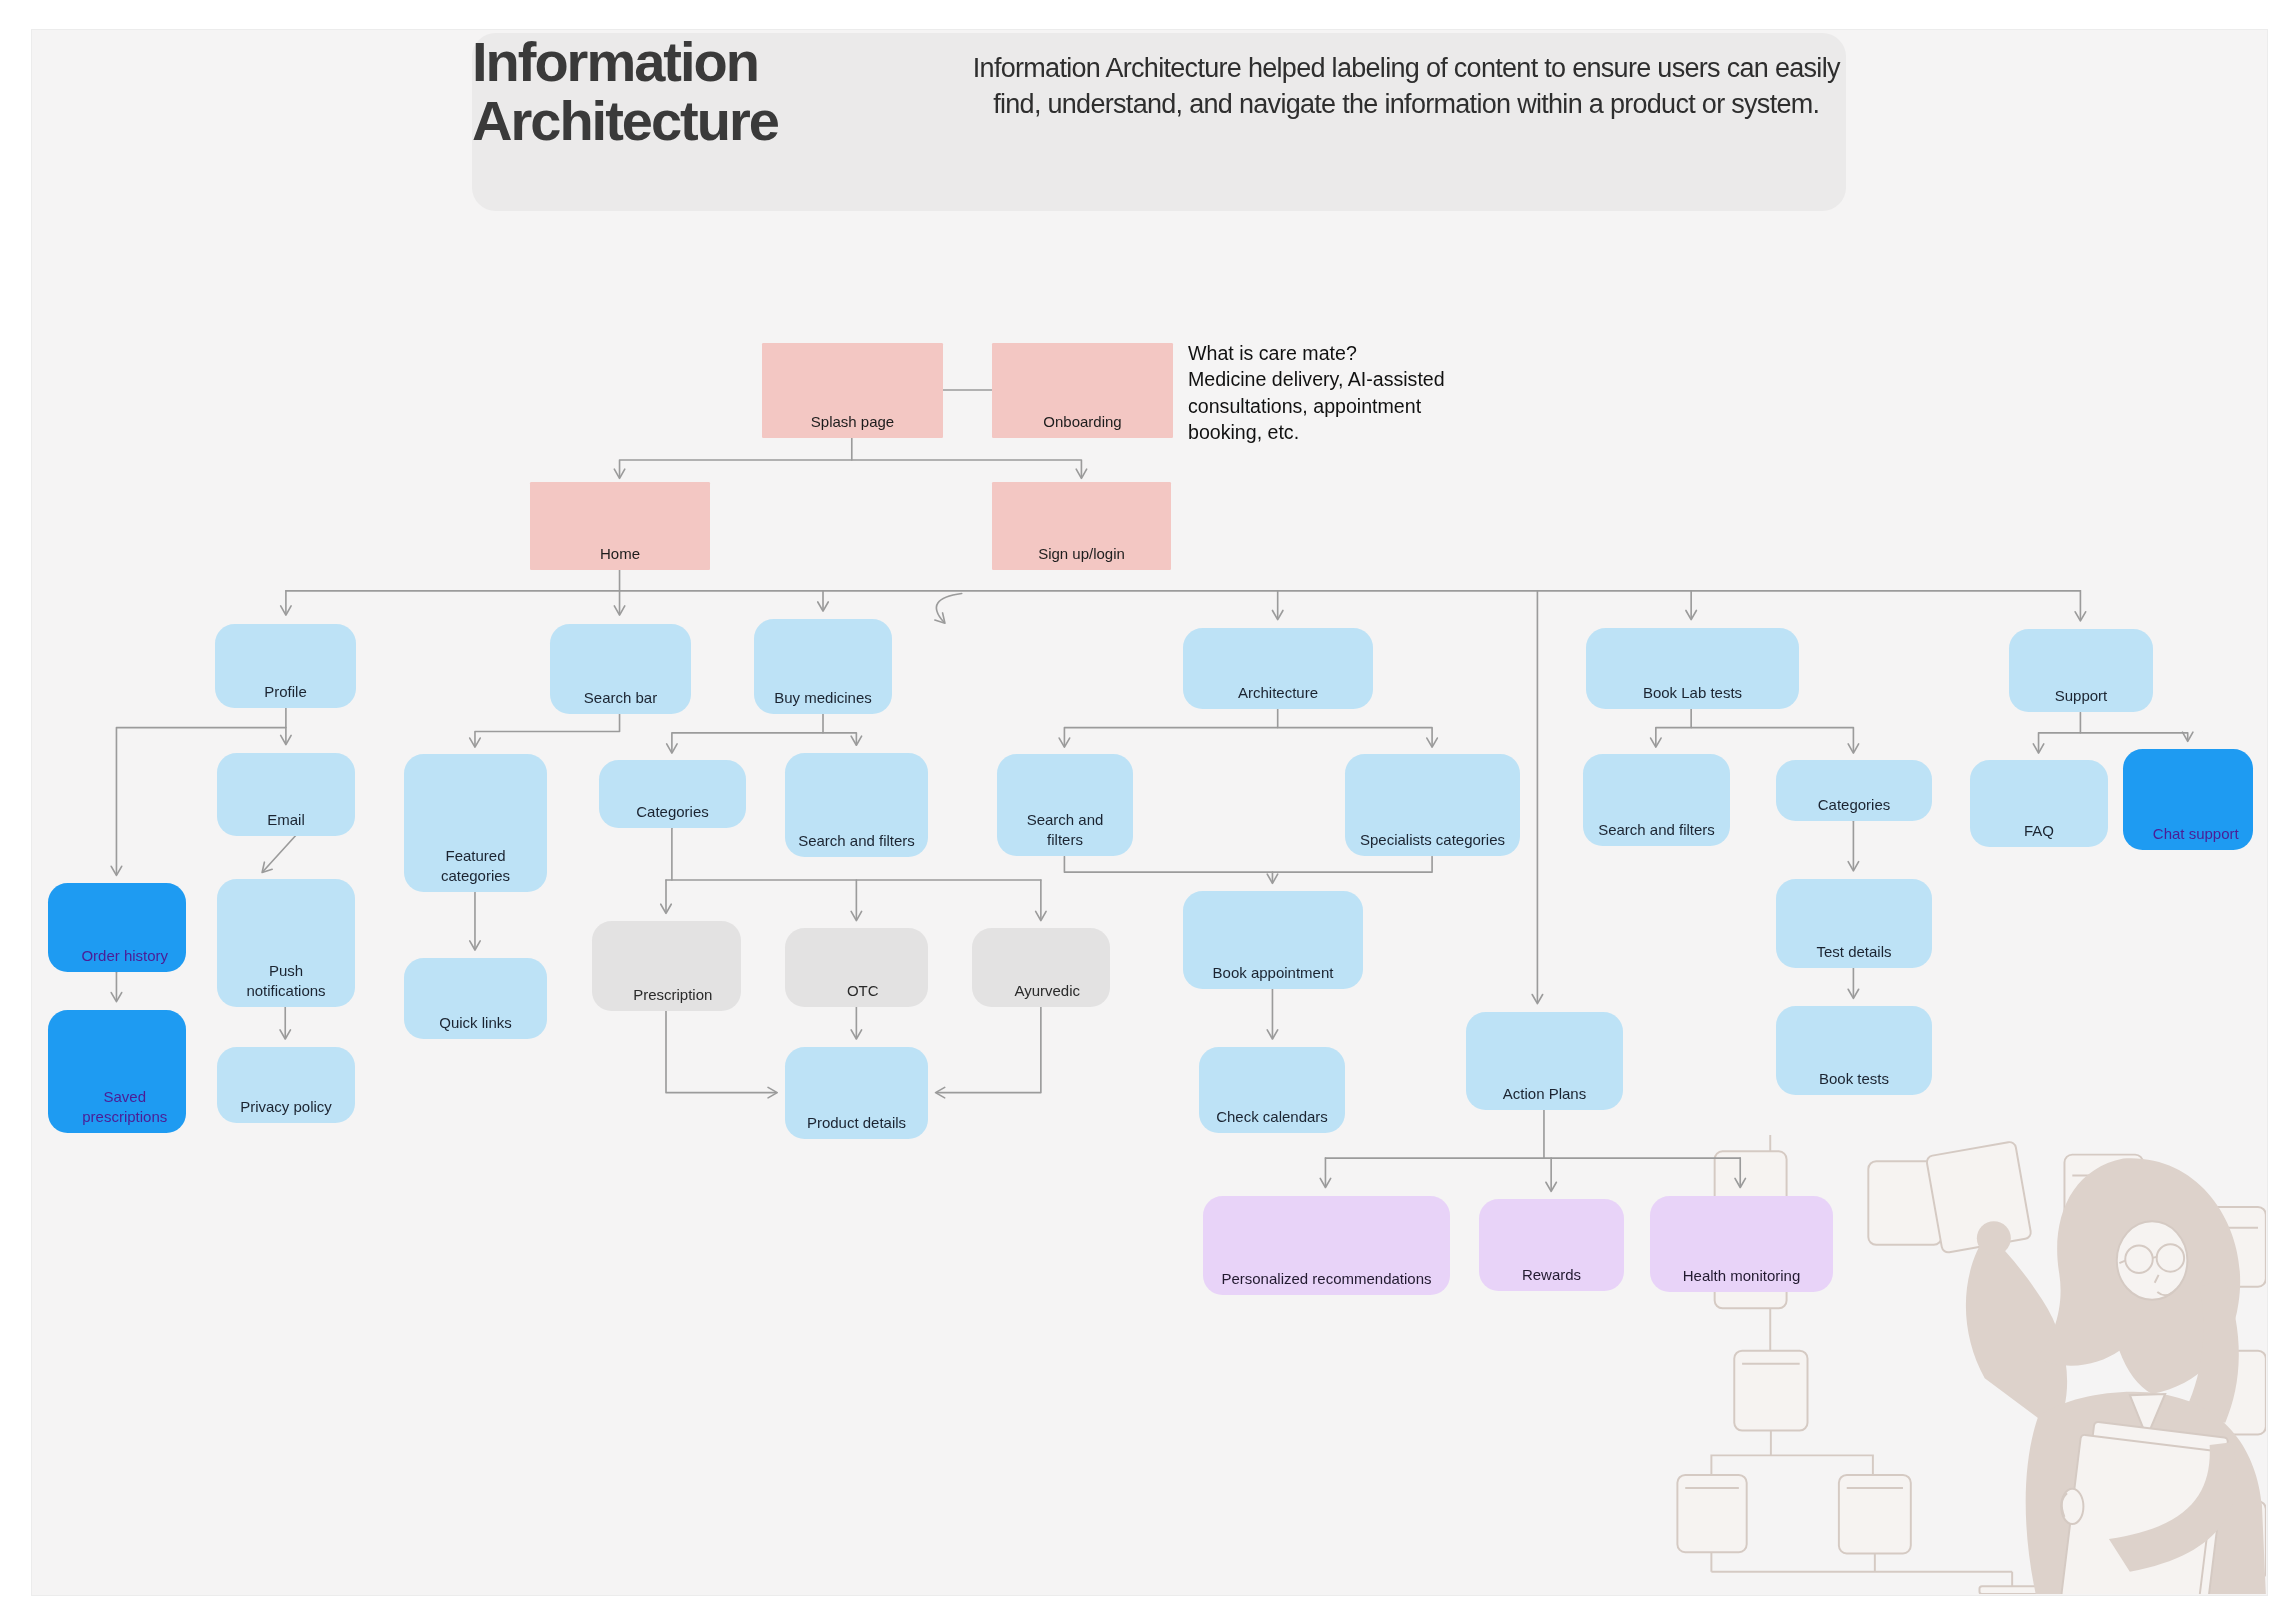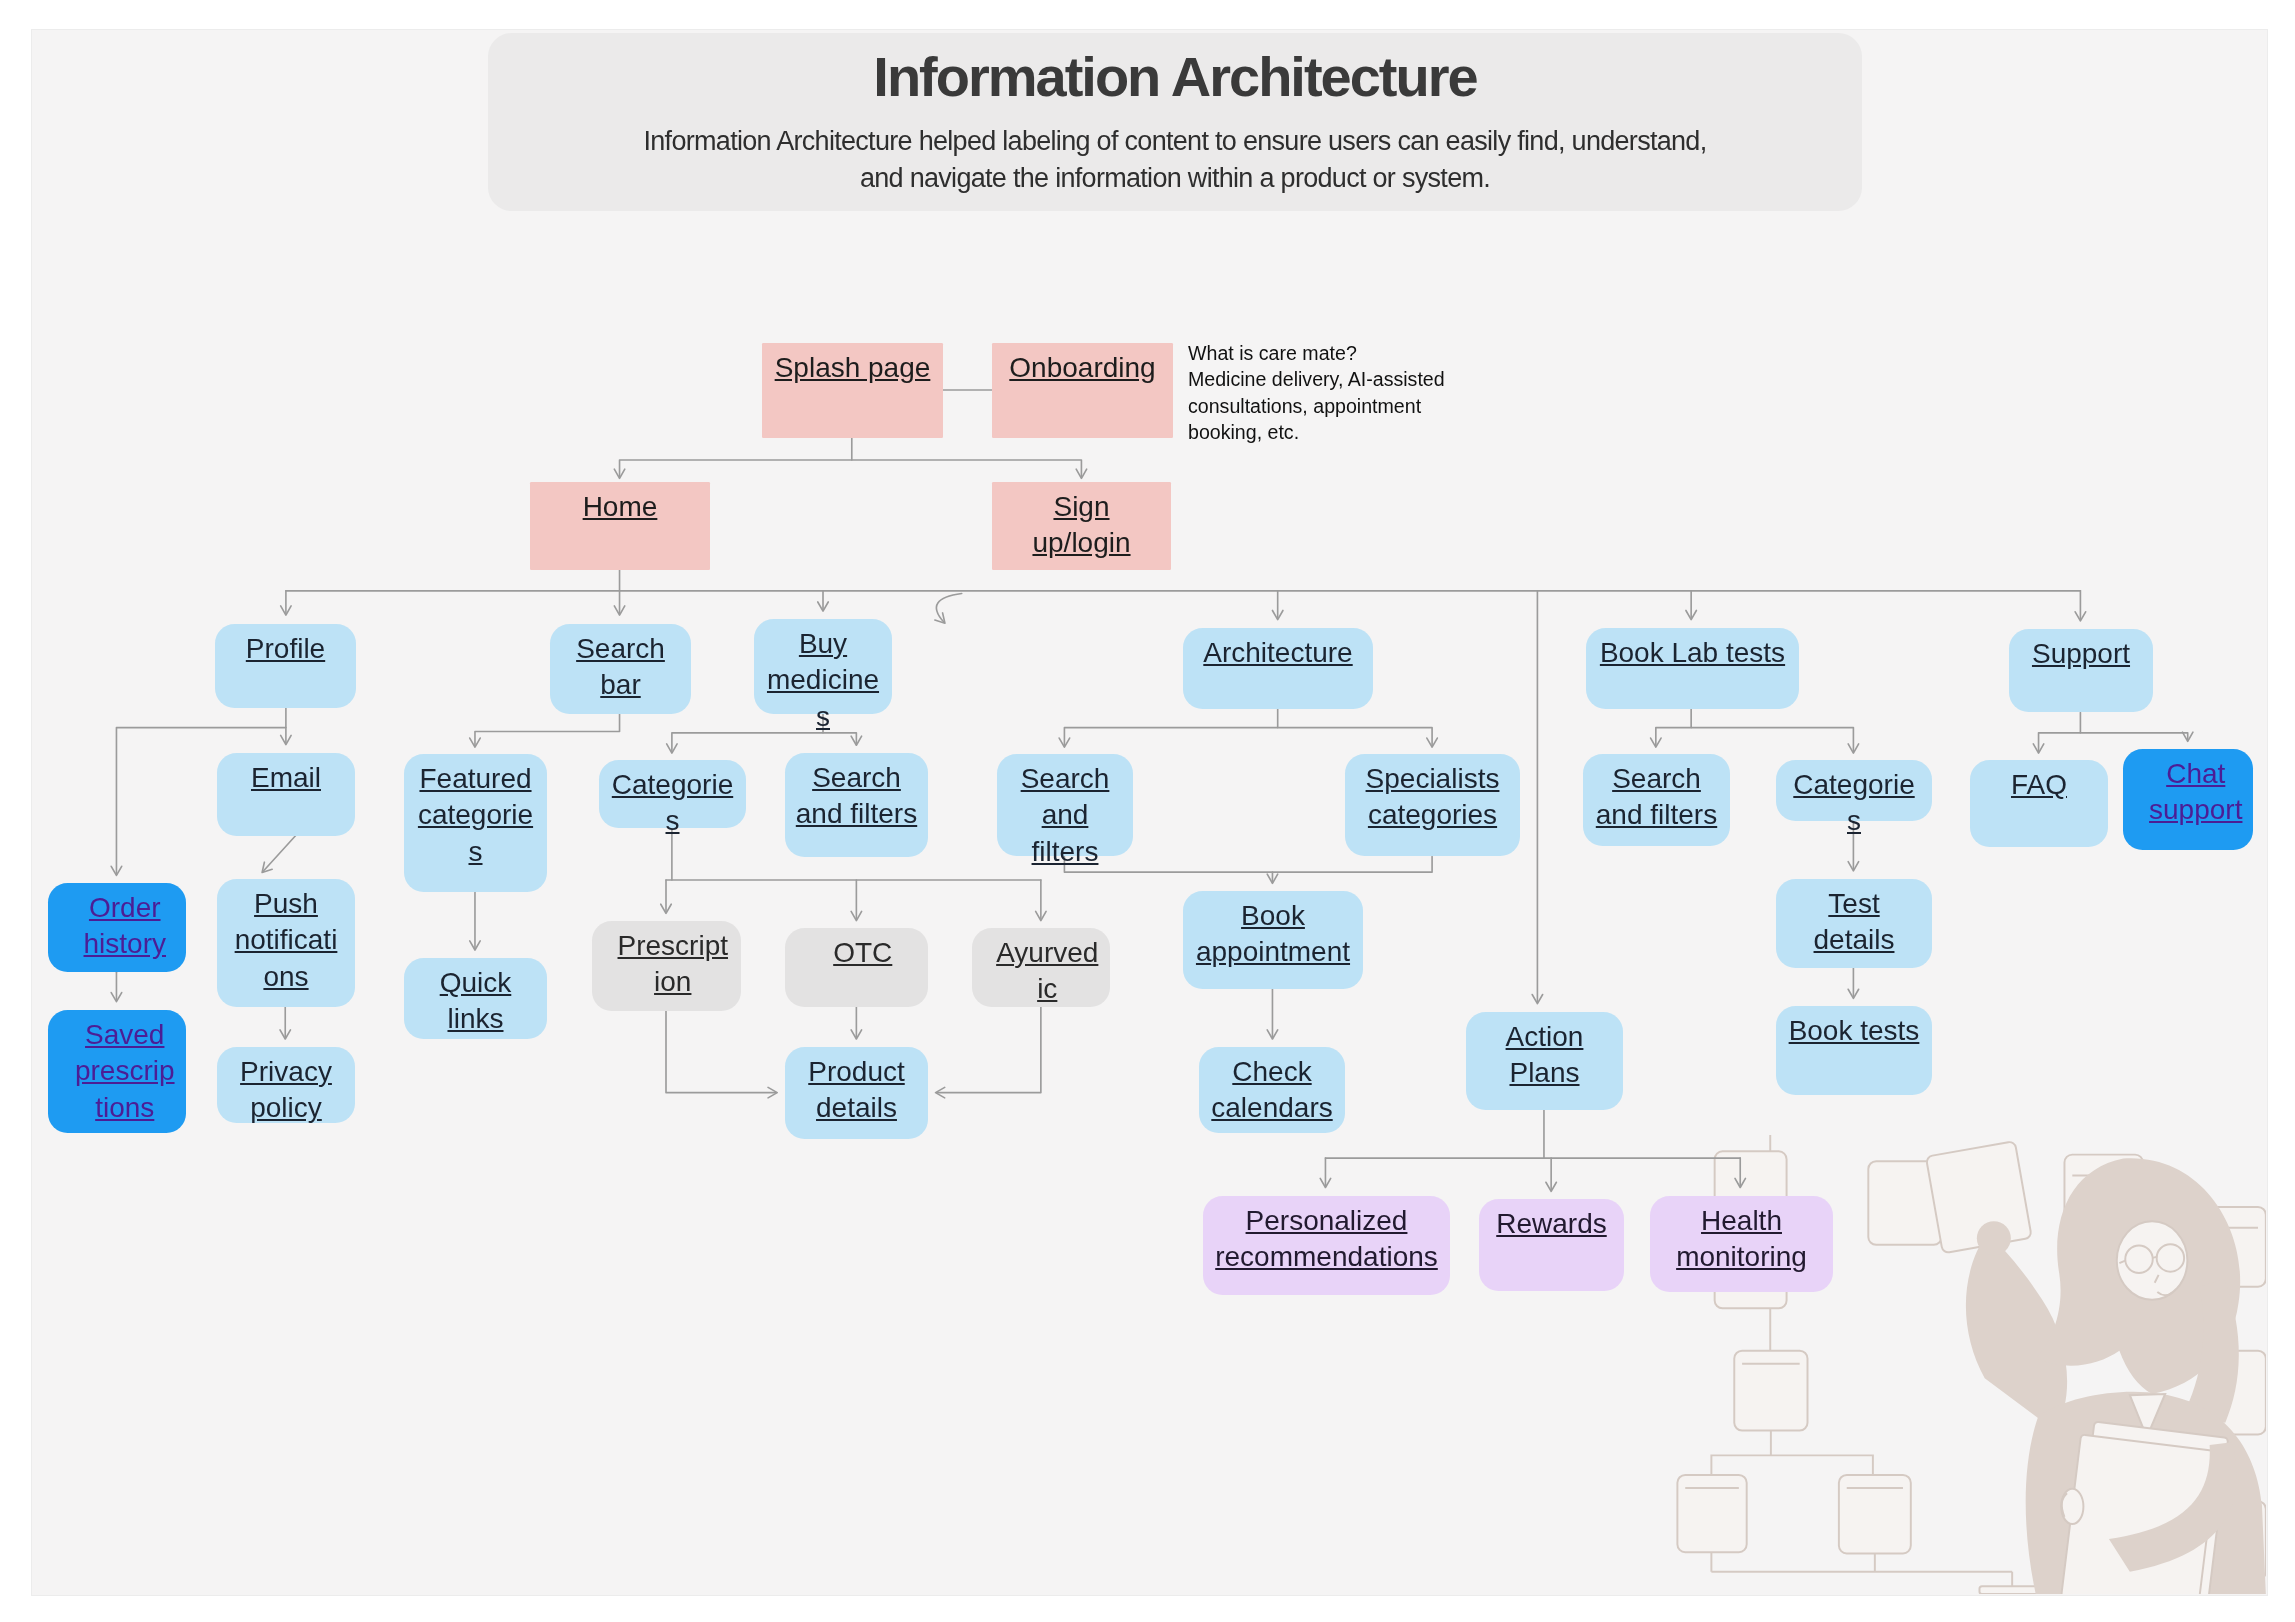--- a/index.html
+++ b/index.html
@@ -1,33 +1,33 @@
 <!DOCTYPE html>
 <html style="--canvas: #f5f4f4; --banner: #ebeaea; --pink: #f3c7c3; --light-blue: #bde2f6; --bright-blue: #1e9bf2; --gray: #e3e2e2; --purple: #e8d3f8; --line: #9b9b9b; --ill-outline: #d5cac3; --ill-fill: #ddd2cb; --ill-paper: #f6f3f1;font-size:10.5px"><head>
 <meta charset="utf-8">
 <style>
   html,body{margin:0;padding:0;background:#ffffff;}
   .page{position:relative;width:2295px;height:1622px;background:#ffffff;overflow:hidden;
         font-family:"Liberation Sans","DejaVu Sans",sans-serif;}
   .canvas{position:absolute;left:31px;top:29.4px;width:2235px;height:1565px;
           background:var(--canvas,#f5f4f4);border:0.7px solid #ececec;}
   
-  .banner{position:absolute;left:488px;top:33px;width:1374px;height:178px;border-radius:23.6px;
-          background:var(--banner,#ebeaea);display:flex;flex-direction:column;align-items:center;
+  .banner{position:absolute;left:472px;top:33px;width:1374px;height:178px;border-radius:23.6px;
+          background:var(--banner,#ebeaea);display:flex;flex-direction:row;
           justify-content:center;z-index:3;}
   .title{font-size:56px;font-weight:bold;letter-spacing:-2px;color:#3a3a3a;line-height:1.05;}
   .subtitle{margin-top:17px;font-size:27px;color:#2e2e2e;letter-spacing:-0.7px;text-align:center;
             line-height:1.35;width:1073px;}
   
   .annotation{position:absolute;left:1188px;top:340px;width:275px;font-size:19.6px;line-height:1.35;
               color:#111;white-space:pre-line;z-index:3;}
   
-  .node{position:absolute;display:flex;align-items:flex-start;justify-content:center;text-align:center;
-        box-sizing:border-box;padding:6.5px 10.5px;font-size:28px;line-height:1.32;color:#1b2431;
-        border-radius:19.6px;z-index:4;overflow-wrap:anywhere;word-break:break-word;text-decoration:underline;}
+  .node{position:absolute;display:flex;align-items:flex-end;justify-content:center;text-align:center;
+        box-sizing:border-box;padding:6.5px 10.5px;font-size:15px;line-height:1.32;color:#1b2431;
+        border-radius:19.6px;z-index:4;overflow-wrap:anywhere;word-break:break-word;}
   .pink{background:var(--pink,#f3c7c3);border-radius:1.3px;color:#1d1d1d;}
   .blue{background:var(--light-blue,#bde2f6);}
   .bright{background:var(--bright-blue,#1e9bf2);color:#4c1d95;padding-left:26px;}
   .grayn{background:var(--gray,#e3e2e2);color:#2a2a2a;padding-left:23px;}
   .purple{background:var(--purple,#e8d3f8);color:#221a30;}
   
   #connectors{position:absolute;left:0;top:0;z-index:2;}
   #connectors path,#connectors line{stroke:var(--line,#9b9b9b);stroke-width:2.5;fill:none;
       stroke-linejoin:round;stroke-linecap:round;}
   .mk{stroke:var(--line,#9b9b9b);fill:none;stroke-width:2.5;stroke-linecap:round;stroke-linejoin:round;}

